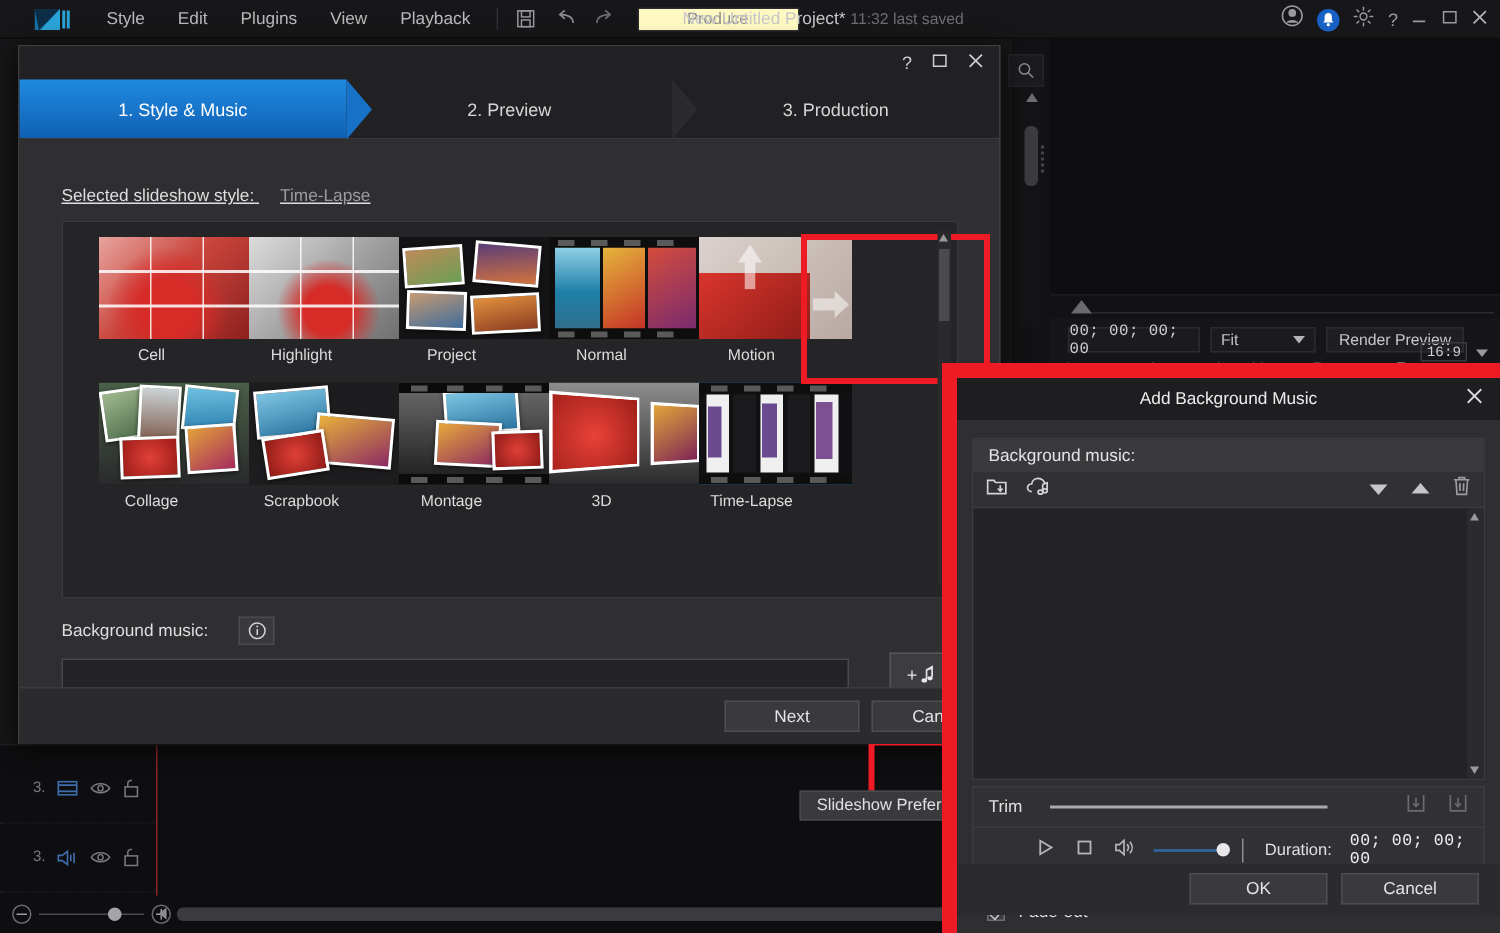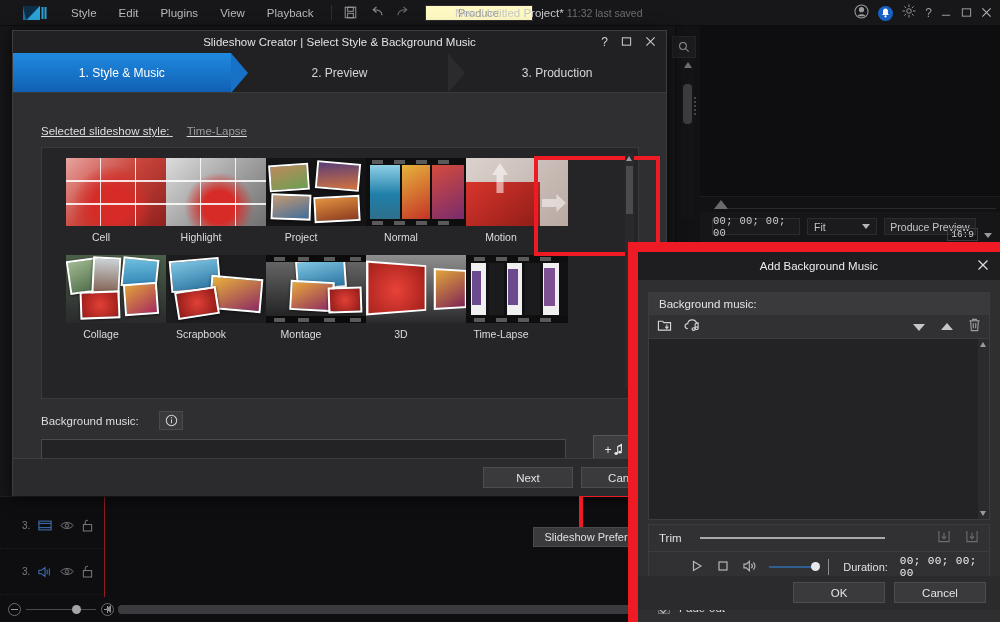--- a/index.html
+++ b/index.html
@@ -285,21 +285,21 @@
   <div class="previewbar">
     <div class="marker"></div>
     <div class="line"></div>
   </div>
   <div class="pctrl">
     <div class="tc">00; 00; 00; 00</div>
     <div class="fitsel">
       <span>Fit</span>
       <span class="cv"></span>
     </div>
-    <div class="renderbtn">Produce Preview</div>
+    <div class="renderbtn">Render Preview</div>
 
     <div class="transport">
       <span><svg width="11" height="11" viewBox="0 0 12 12" fill="none" stroke="#69696d" stroke-width="1.2">
             <path d="M2,1.5 L10,6 L2,10.5 Z"></path>
           </svg></span>
       <span><svg width="11" height="11" viewBox="0 0 12 12" fill="none" stroke="#69696d" stroke-width="1.2">
             <rect x="2" y="2" width="8" height="8"></rect>
           </svg></span>
       <span><svg width="11" height="11" viewBox="0 0 12 12" fill="none" stroke="#69696d" stroke-width="1.2">
             <path d="M9,1.5 L2,6 L9,10.5 Z"></path>
@@ -394,21 +394,20 @@
       <span class="zoomplus"></span>
       <span class="hsarrow"></span>
       <span class="hscroll">
           <i></i>
         </span>
     </div>
   </div>
 
   <div class="dlg">
     <div class="tbar">
-      <span class="title">Slideshow Creator | Select Style &amp; Background Music</span>
       <span class="tb">
         <span style="font-size:12px;">?</span>
         <span><svg width="11" height="11" viewBox="0 0 12 12" fill="none" stroke="#cfcfd2" stroke-width="1.1">
               <rect x="1.5" y="2" width="9" height="8"></rect>
             </svg></span>
         <span><svg width="11" height="11" viewBox="0 0 12 12" stroke="#cfcfd2" stroke-width="1.2">
               <path d="M1.5,1.5 L10.5,10.5"></path>
               <path d="M10.5,1.5 L1.5,10.5"></path>
             </svg></span>
       </span>

